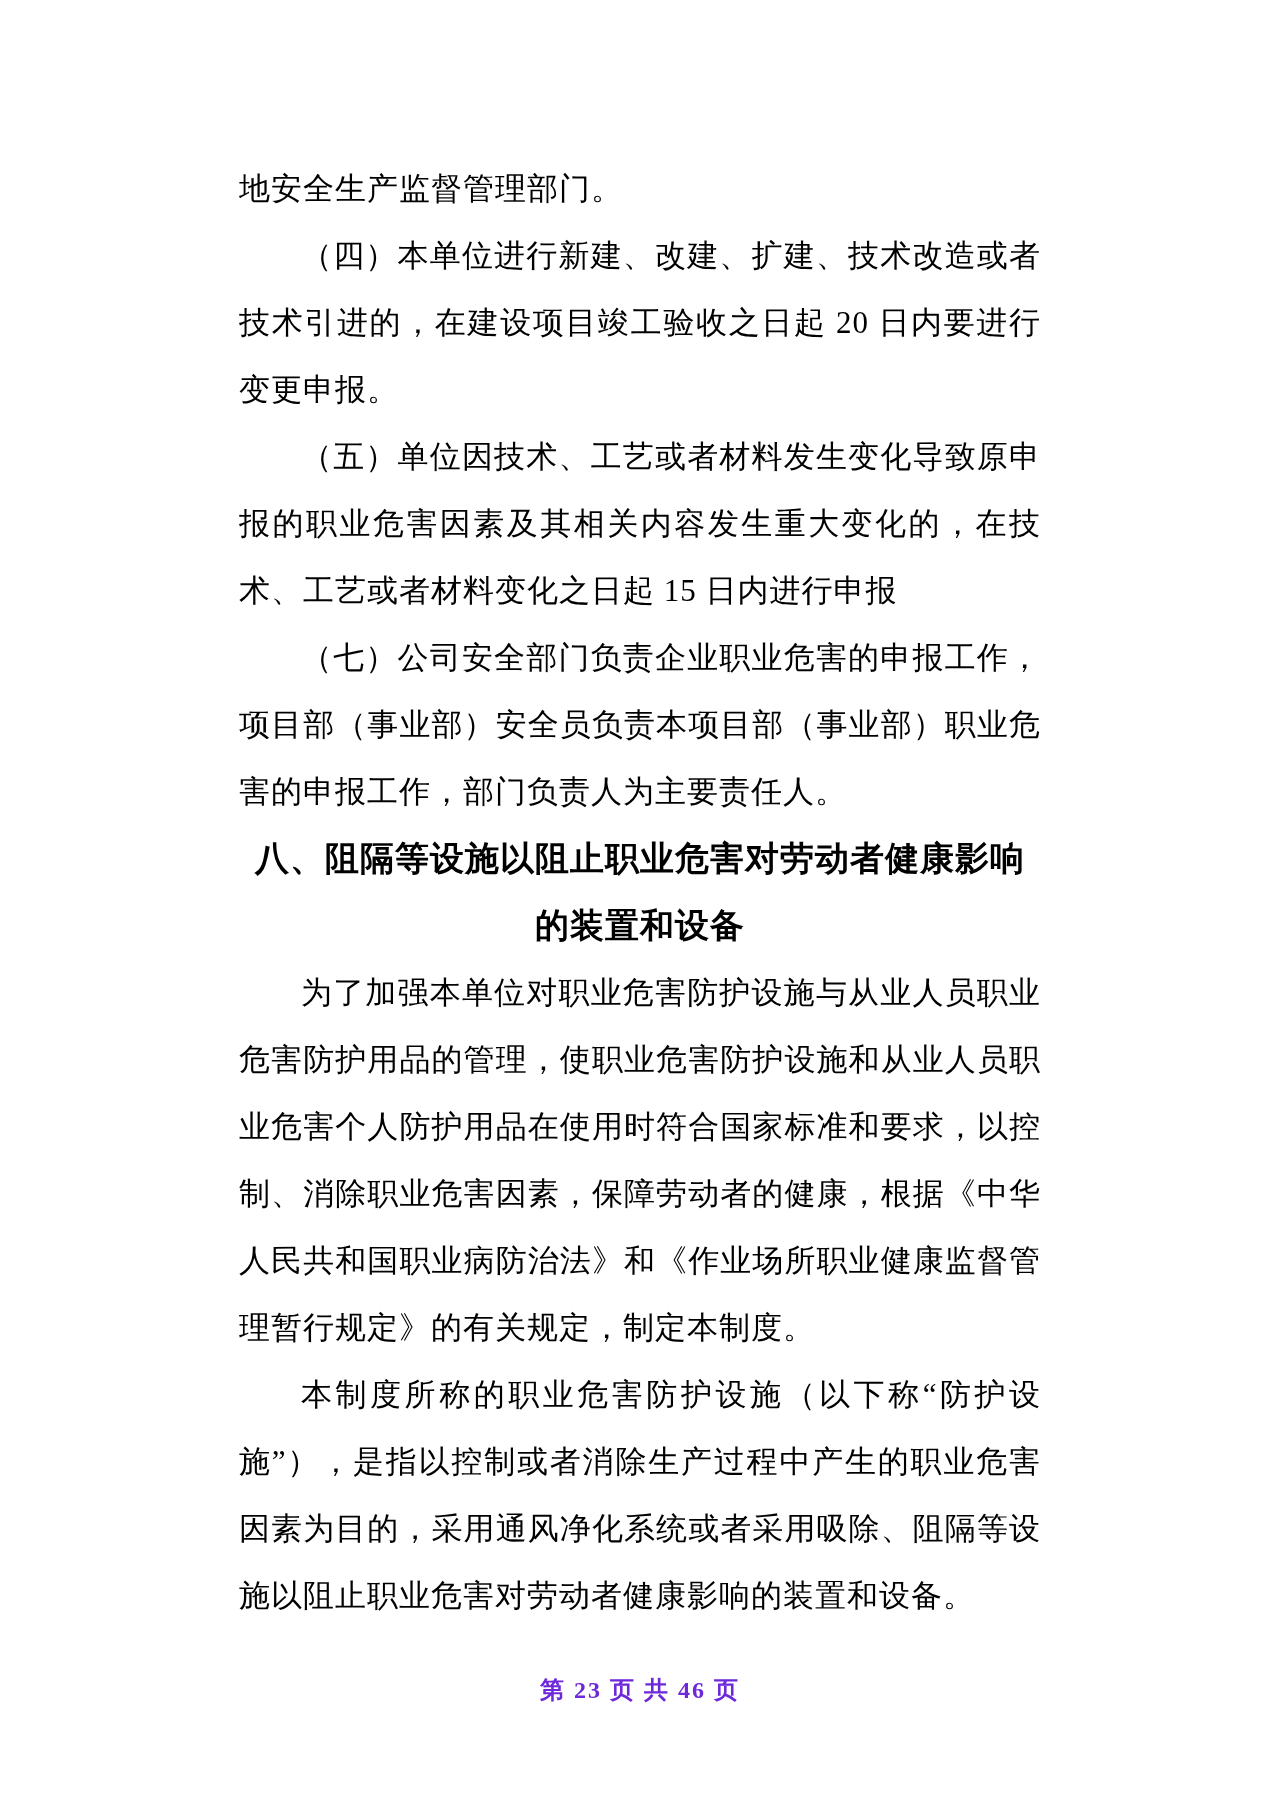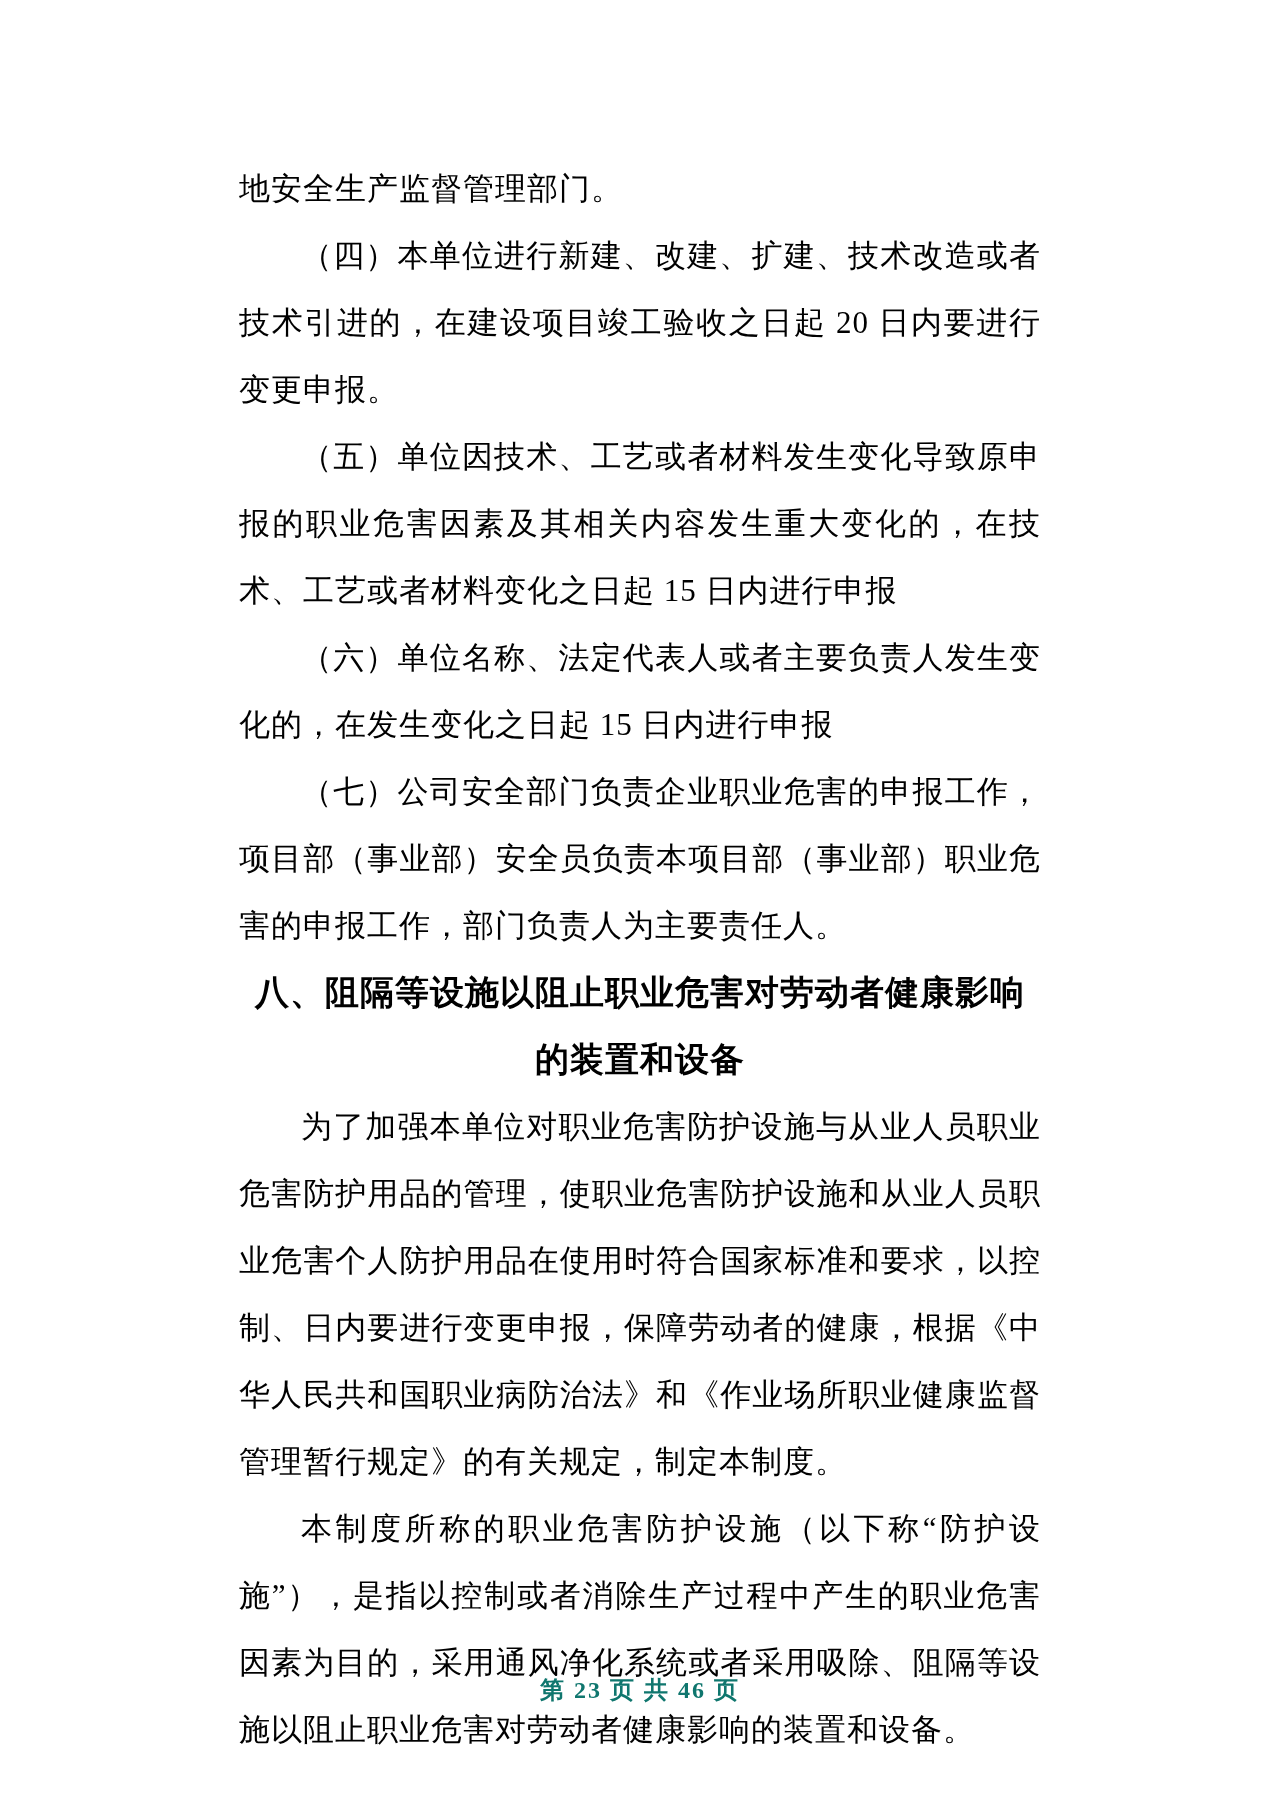--- a/index.html
+++ b/index.html
@@ -48,34 +48,33 @@
   .footer {
     position: absolute;
     left: 0;
     right: 0;
     top: 1672px;
     text-align: center;
     font-size: 24px;
     font-weight: bold;
     line-height: 36px;
     letter-spacing: 2px;
-    color: #0f766e;
+    color: #6d28d9;
   }
 </style>
 </head>
 <body>
 
 <div class="page">
   <div class="doc-body">
 
   <div class="para">地安全生产监督管理部门。</div>
       <div class="para indent">（四）本单位进行新建、改建、扩建、技术改造或者技术引进的，在建设项目竣工验收之日起 20 日内要进行变更申报。</div>
       <div class="para indent">（五）单位因技术、工艺或者材料发生变化导致原申报的职业危害因素及其相关内容发生重大变化的，在技术、工艺或者材料变化之日起 15 日内进行申报</div>
-      <div class="para indent">（六）单位名称、法定代表人或者主要负责人发生变化的，在发生变化之日起 15 日内进行申报</div>
       <div class="para indent">（七）公司安全部门负责企业职业危害的申报工作，项目部（事业部）安全员负责本项目部（事业部）职业危害的申报工作，部门负责人为主要责任人。</div>
       <div class="heading">八、阻隔等设施以阻止职业危害对劳动者健康影响的装置和设备</div>
-      <div class="para indent">为了加强本单位对职业危害防护设施与从业人员职业危害防护用品的管理，使职业危害防护设施和从业人员职业危害个人防护用品在使用时符合国家标准和要求，以控制、日内要进行变更申报，保障劳动者的健康，根据《中华人民共和国职业病防治法》和《作业场所职业健康监督管理暂行规定》的有关规定，制定本制度。</div>
+      <div class="para indent">为了加强本单位对职业危害防护设施与从业人员职业危害防护用品的管理，使职业危害防护设施和从业人员职业危害个人防护用品在使用时符合国家标准和要求，以控制、消除职业危害因素，保障劳动者的健康，根据《中华人民共和国职业病防治法》和《作业场所职业健康监督管理暂行规定》的有关规定，制定本制度。</div>
       <div class="para indent">本制度所称的职业危害防护设施（以下称“防护设施”），是指以控制或者消除生产过程中产生的职业危害因素为目的，采用通风净化系统或者采用吸除、阻隔等设施以阻止职业危害对劳动者健康影响的装置和设备。</div>
     </div>
   <div class="footer">
     <span>第 23 页 共 46 页</span>
   </div>
 </div>
 
 </body></html>

